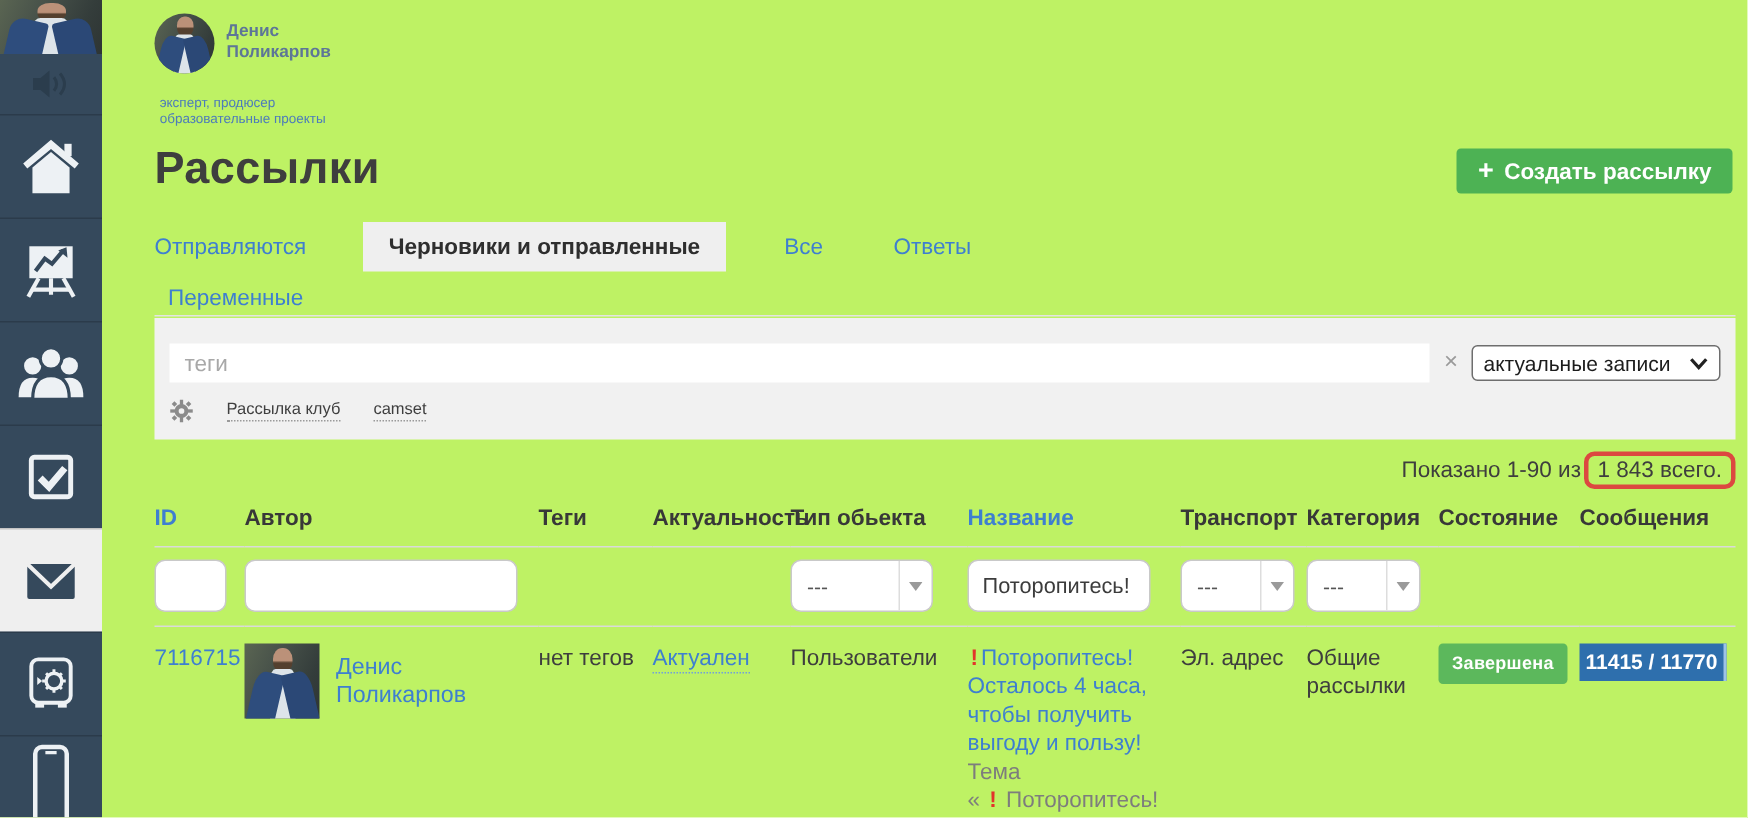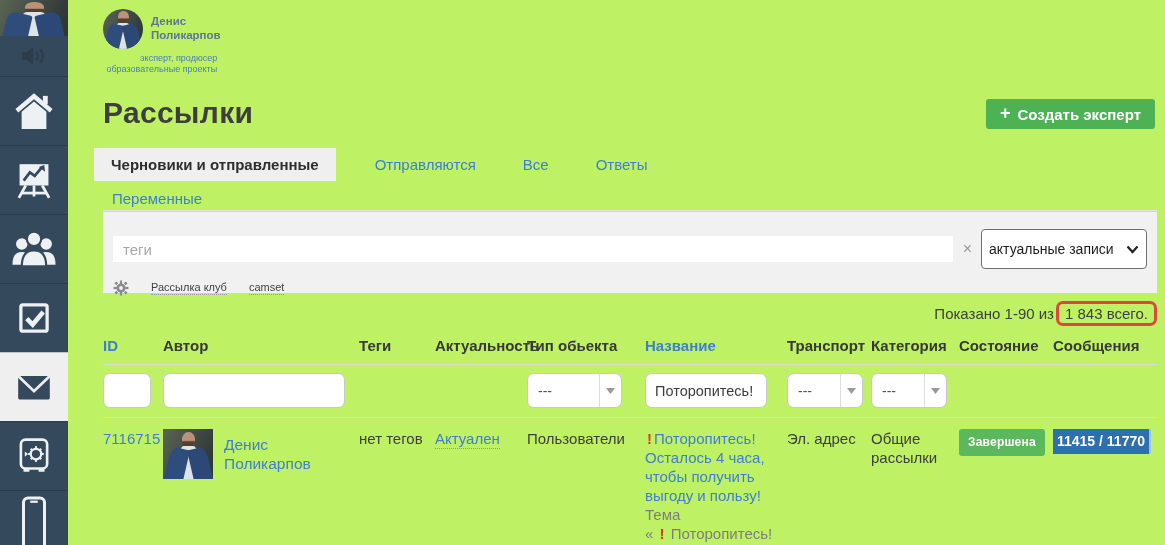--- a/index.html
+++ b/index.html
@@ -23,21 +23,21 @@
   .ph-jl { top:37%; left:8%;  width:37%; height:75%; background:#2e4d7d; transform:rotate(13deg);  border-radius:35% 8% 0 0; }
   .ph-jr { top:37%; right:8%; width:37%; height:75%; background:#2b4876; transform:rotate(-13deg); border-radius:8% 35% 0 0; }
 
   
   .main { position:absolute; left:68px; top:0; right:0; height:100%; }
 
   .profile { position:absolute; top:9px; left:35px; display:flex; flex-direction:column; align-items:center; cursor:pointer; }
   .profile-top { display:flex; align-items:center; gap:8px; }
   .profile-avatar { width:40px; height:40px; border-radius:50%; flex:0 0 auto; }
   .profile-name { font-size:11.5px; font-weight:bold; color:#5d7697; line-height:1.2; }
-  .profile-sub { margin-top:4px; font-size:9px; color:#4d7cba; line-height:1.25; text-align:right; }
+  .profile-sub { margin-top:14px; font-size:9px; color:#4d7cba; line-height:1.25; text-align:left; }
 
   .page-title { position:absolute; top:96px; left:35px; font-size:30px; font-weight:bold; color:#3e3e3e; letter-spacing:0.3px; }
 
   .create-btn { position:absolute; top:99px; right:10px; height:30px; background:#4db254; color:#fff;
                 border:none; border-radius:3px; font-size:15px; font-weight:bold; display:flex; align-items:center;
                 gap:7px; padding:0 14px; cursor:pointer; font-family:inherit; }
   .create-btn .plus { font-size:18px; font-weight:bold; line-height:1; position:relative; top:-1px; }
 
   .tabs { position:absolute; top:148px; left:35px; right:10px; }
   .tabs-row { display:flex; align-items:center; }
@@ -47,21 +47,21 @@
 
   .divider { position:absolute; top:210px; left:35px; right:8px; border-top:1px solid #e4e4e4; }
 
   
   .filter-panel { position:absolute; top:212px; left:35px; right:8px; height:81px; background:#f1f1f1; }
   .fp-row1 { display:flex; align-items:center; padding:17px 10px 0 10px; }
   .tags-input { flex:1; height:26px; border:none; background:#fff; font-size:15px; padding:0 10px;
                 color:#444; outline:none; font-family:inherit; }
   .tags-input::placeholder { color:#a8a8a8; }
   .clear-x { color:#9a9a9a; font-size:16px; margin:0 9px 0 10px; cursor:pointer; line-height:1; }
-  .records-select { width:166px; height:40px; background:#fff; border:1.5px solid #6e6e6e; border-radius:4px;
+  .records-select { width:166px; height:24px; background:#fff; border:1.5px solid #6e6e6e; border-radius:4px;
                     display:flex; align-items:center; justify-content:space-between; padding:0 7px; cursor:pointer; }
   .records-select .val { font-size:14px; color:#1c1c1c; }
   .fp-row2 { display:flex; align-items:center; padding:11px 10px 0 10px; }
   .saved-link { font-size:11px; color:#3f3f3f; border-bottom:1px dotted #9a9a9a; padding-bottom:1px;
                 margin-left:22px; cursor:pointer; }
   .saved-link:first-of-type { margin-left:12px; }
 
   
   .results { position:absolute; top:301px; right:8px; font-size:15px; color:#3e3e3e; display:flex; align-items:center; }
   .red-box { display:inline-block; border:3px solid #dc4840; border-radius:7px; padding:1px 6px; margin-left:2px; }
@@ -221,27 +221,27 @@
       <div class="profile-sub">
         <div>эксперт, продюсер</div>
         <div>образовательные проекты</div>
       </div>
     </div>
 
     <div class="page-title">Рассылки</div>
 
     <button class="create-btn">
       <span class="plus">+</span>
-      <span>Создать эксперт</span>
+      <span>Создать рассылку</span>
     </button>
 
     <div class="tabs">
       <div class="tabs-row">
+        <span class="tab">Отправляются</span>
         <span class="tab active">Черновики и отправленные</span>
-        <span class="tab">Отправляются</span>
         <span class="tab">Все</span>
         <span class="tab">Ответы</span>
       </div>
       <div class="tabs-row tabs-row2">
         <span class="tab">Переменные</span>
       </div>
     </div>
 
     <div class="divider"></div>
 

